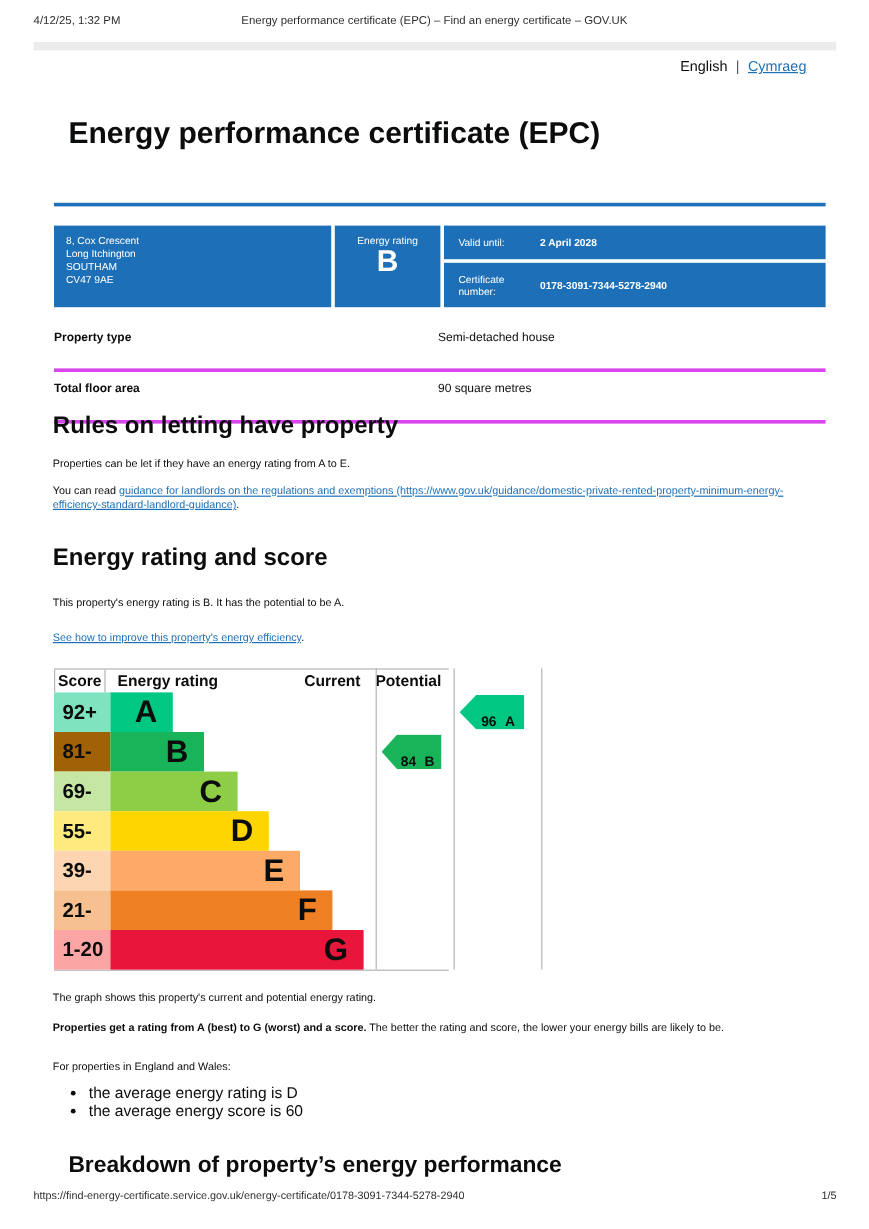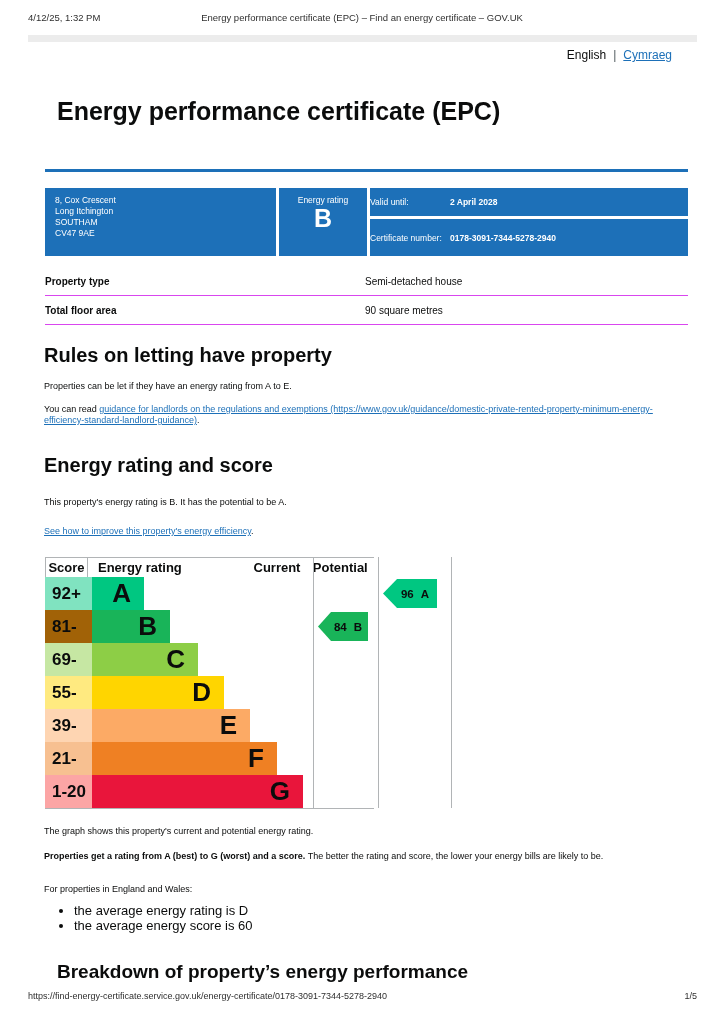--- a/index.html
+++ b/index.html
@@ -32,26 +32,26 @@
   .summary-box { position: absolute; top: 188px; left: 45px; width: 643px; height: 68px; display: flex; gap: 3px; }
   .sb-cell { background: #1d70b8; color: #ffffff; }
   .sb-address { width: 231px; padding: 7px 10px; font-size: 8.5px; line-height: 11px; }
   .sb-rating { width: 88px; text-align: center; padding-top: 7px; }
   .sb-rating-label { font-size: 8.5px; }
   .sb-rating-value { font-size: 25px; line-height: 27px; font-weight: bold; }
   .sb-details { flex: 1; display: flex; flex-direction: column; gap: 3px; }
   .sb-row { display: flex; align-items: center; }
   .sb-row1 { height: 28px; }
   .sb-row2 { flex: 1; }
-  .sb-label { width: 80px; font-size: 8.5px; line-height: 10px; }
+  .sb-label { width: 80px; padding-left: 12px; font-size: 8.5px; line-height: 10px; }
   .sb-value { font-size: 8.5px; font-weight: bold; }
 
   
   .prop-table { position: absolute; top: 267px; left: 45px; width: 643px; font-size: 10px; }
-  .prop-row { display: flex; border-bottom: 1px solid #d946ef; padding: 9px 0 8px; }
+  .prop-row { display: flex; border-bottom: 3px solid #d946ef; padding: 9px 0 20px; }
   .prop-label { width: 320px; font-weight: bold; }
 
   h2 { font-weight: bold; font-size: 20px; line-height: 24px; }
   .h2-rules { position: absolute; top: 343px; left: 44px; }
   .h2-score { position: absolute; top: 453px; left: 44px; }
   .h2-breakdown { position: absolute; top: 960px; left: 57px; font-size: 19px; }
 
   .p-s { font-size: 9px; line-height: 11px; }
   .p-rules1 { position: absolute; top: 381px; left: 44px; }
   .p-rules2 { position: absolute; top: 404px; left: 44px; width: 620px; }
@@ -68,21 +68,21 @@
   .chart-header { display: flex; height: 20px; line-height: 19px; font-weight: bold; font-size: 13px; border-top: 1px solid #b1b4b6; }
   .ch-score { width: 47px; text-align: center; border-left: 1px solid #b1b4b6; border-right: 1px solid #b1b4b6; }
   .ch-rating { width: 174px; padding-left: 10px; }
   .ch-current { width: 65px; text-align: center; }
   .ch-potential { width: 74px; text-align: center; }
   .chart-row { display: flex; height: 33px; }
   .score-cell { width: 47px; padding-left: 7px; font-weight: bold; font-size: 17px; line-height: 33px; }
   .band-bar { height: 33px; line-height: 33px; font-weight: bold; font-size: 26px; text-align: right; padding-right: 13px; color: #0b0c0c; }
   .vline { position: absolute; top: 0; bottom: 0; width: 1px; background: #b1b4b6; }
   .vline-1 { left: 268px; } .vline-2 { left: 333px; } .vline-3 { left: 406px; }
-  .arrow { position: absolute; height: 29px; display: flex; align-items: center; justify-content: center; gap: 7px; font-weight: bold; font-size: 11.5px; padding-left: 10px; clip-path: polygon(0 50%, 26% 0, 100% 0, 100% 100%, 26% 100%); }
+  .arrow { position: absolute; height: 29px; display: flex; align-items: flex-end; justify-content: center; gap: 7px; font-weight: bold; font-size: 11.5px; padding-left: 10px; clip-path: polygon(0 50%, 26% 0, 100% 0, 100% 100%, 26% 100%); }
 </style>
 </head>
 <body>
 
 <div class="print-header">
   <span class="ph-datetime">4/12/25, 1:32 PM</span>
   <div class="ph-title">Energy performance certificate (EPC) – Find an energy certificate – GOV.UK</div>
 </div>
 
 <div class="top-band"></div>

